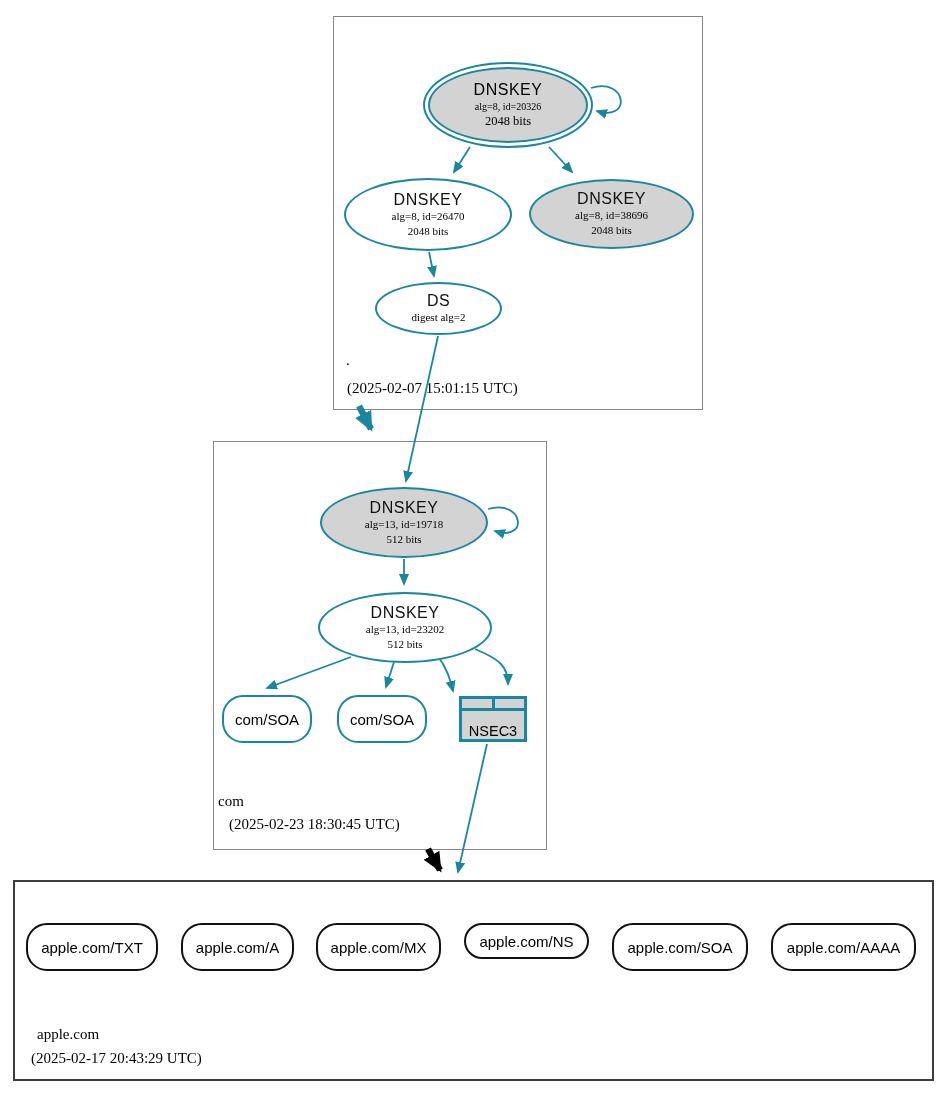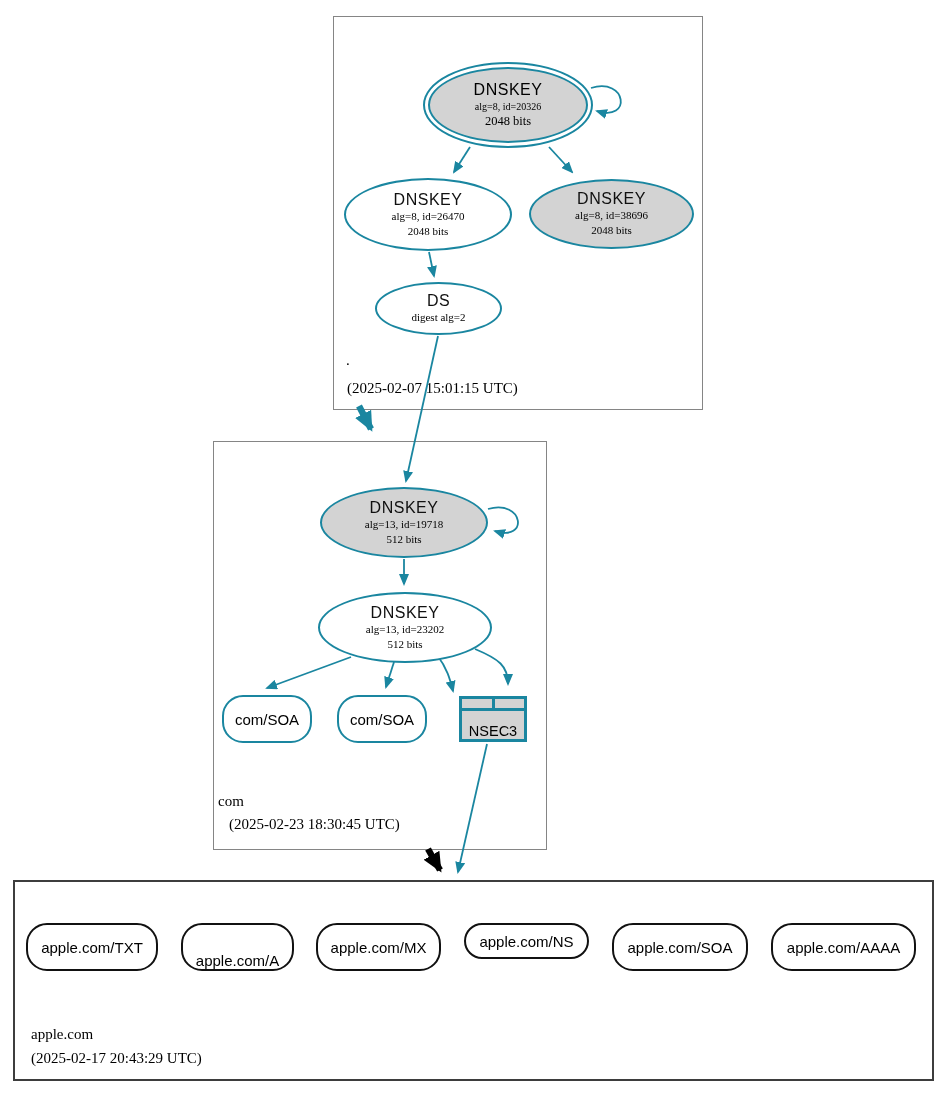--- a/index.html
+++ b/index.html
@@ -37,21 +37,21 @@
 <div class="canvas">
 
   <div class="zone-box inner-zone" style="left:333px;top:16px;width:368px;height:392px;"></div>
   <div class="zone-box inner-zone" style="left:213px;top:441px;width:332px;height:407px;"></div>
   <div class="zone-box leaf-zone" style="left:13px;top:880px;width:917px;height:197px;"></div>
 
   <div class="zone-label" style="left:346px;top:352px;">.</div>
   <div class="zone-ts" style="left:347px;top:380px;">(2025-02-07 15:01:15 UTC)</div>
   <div class="zone-label" style="left:218px;top:793px;">com</div>
   <div class="zone-ts" style="left:229px;top:816px;">(2025-02-23 18:30:45 UTC)</div>
-  <div class="zone-label" style="left:31px;top:1026px;font-family:Liberation Serif, serif;">apple.com</div>
+  <div class="zone-label" style="left:37px;top:1026px;font-family:Liberation Serif, serif;">apple.com</div>
   <div class="zone-ts" style="left:31px;top:1050px;">(2025-02-17 20:43:29 UTC)</div>
 
   <svg class="edges" width="943" height="1094" viewBox="0 0 943 1094">
     <defs>
       <marker id="mTeal" markerUnits="userSpaceOnUse" markerWidth="12" markerHeight="10" refX="10" refY="5" orient="auto">
         <path d="M0,0 L12,5 L0,10 z" fill="#1a86a0"></path>
       </marker>
       <marker id="mTealBig" markerUnits="userSpaceOnUse" markerWidth="20" markerHeight="18" refX="17" refY="9" orient="auto">
         <path d="M0,0 L20,9 L0,18 z" fill="#1a86a0"></path>
       </marker>
@@ -124,21 +124,21 @@
     <div class="nsec3-top">
       <div class="nsec3-cell"></div>
       <div class="nsec3-cell"></div>
     </div>
     <div class="nsec3-label">NSEC3</div>
   </div>
 
   <div class="node rrset black" style="left:26px;top:923px;width:132px;height:48px;">
     <span>apple.com/TXT</span>
   </div>
-  <div class="node rrset black" style="left:181px;top:923px;width:113px;height:48px;align-items:flex-end;">
+  <div class="node rrset black" style="left:181px;top:923px;width:113px;height:48px;">
     <span>apple.com/A</span>
   </div>
   <div class="node rrset black" style="left:316px;top:923px;width:125px;height:48px;">
     <span>apple.com/MX</span>
   </div>
   <div class="node rrset black" style="left:464px;top:923px;width:125px;height:36px;">
     <span>apple.com/NS</span>
   </div>
   <div class="node rrset black" style="left:612px;top:923px;width:136px;height:48px;">
     <span>apple.com/SOA</span>

